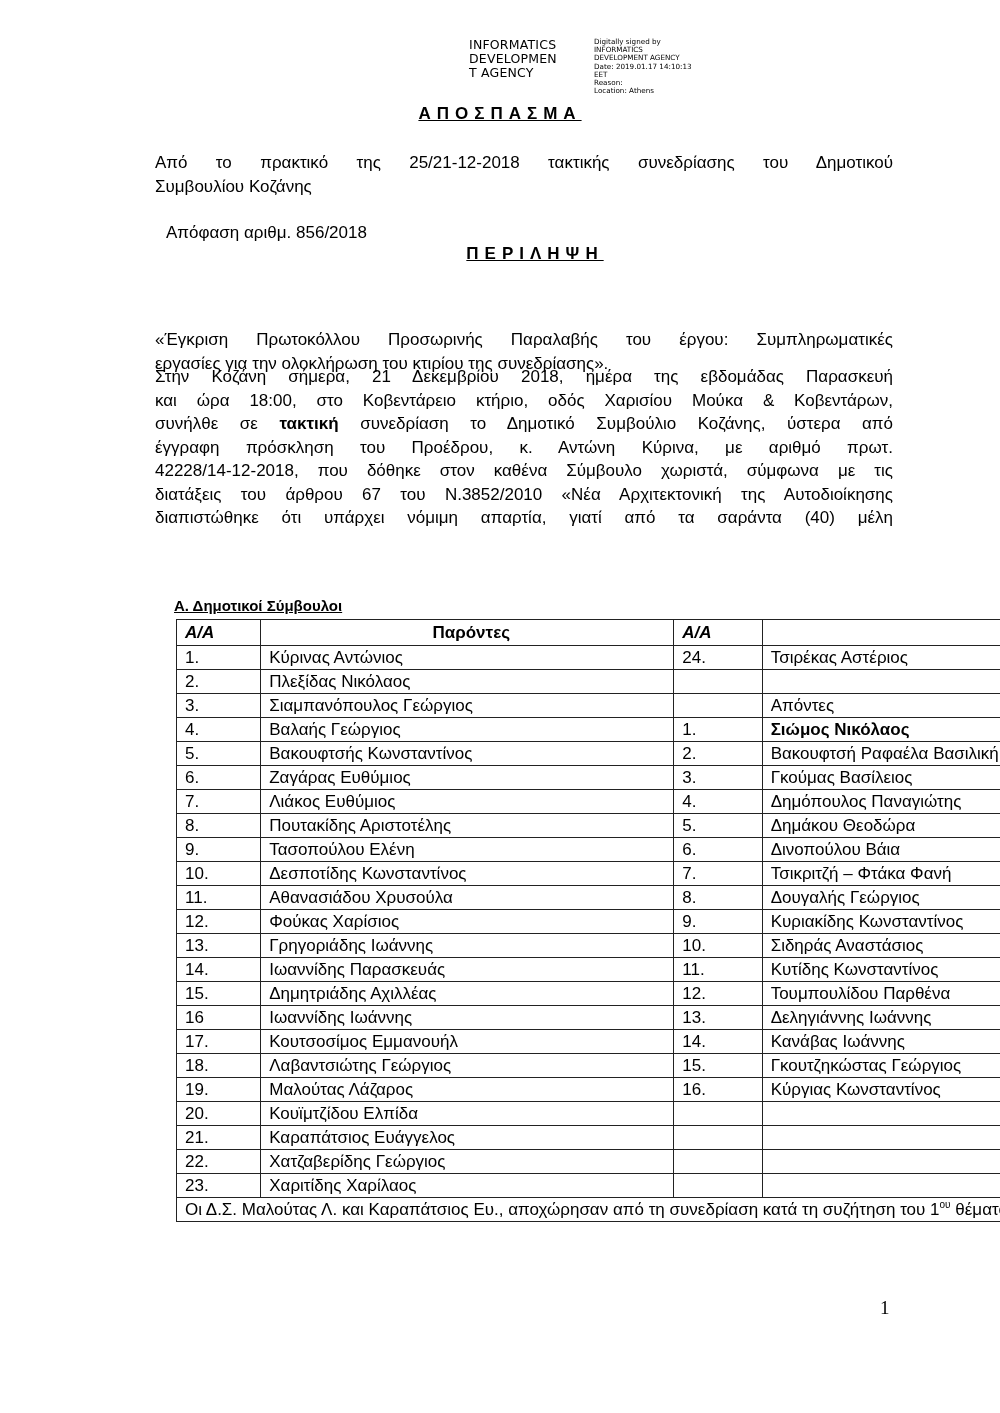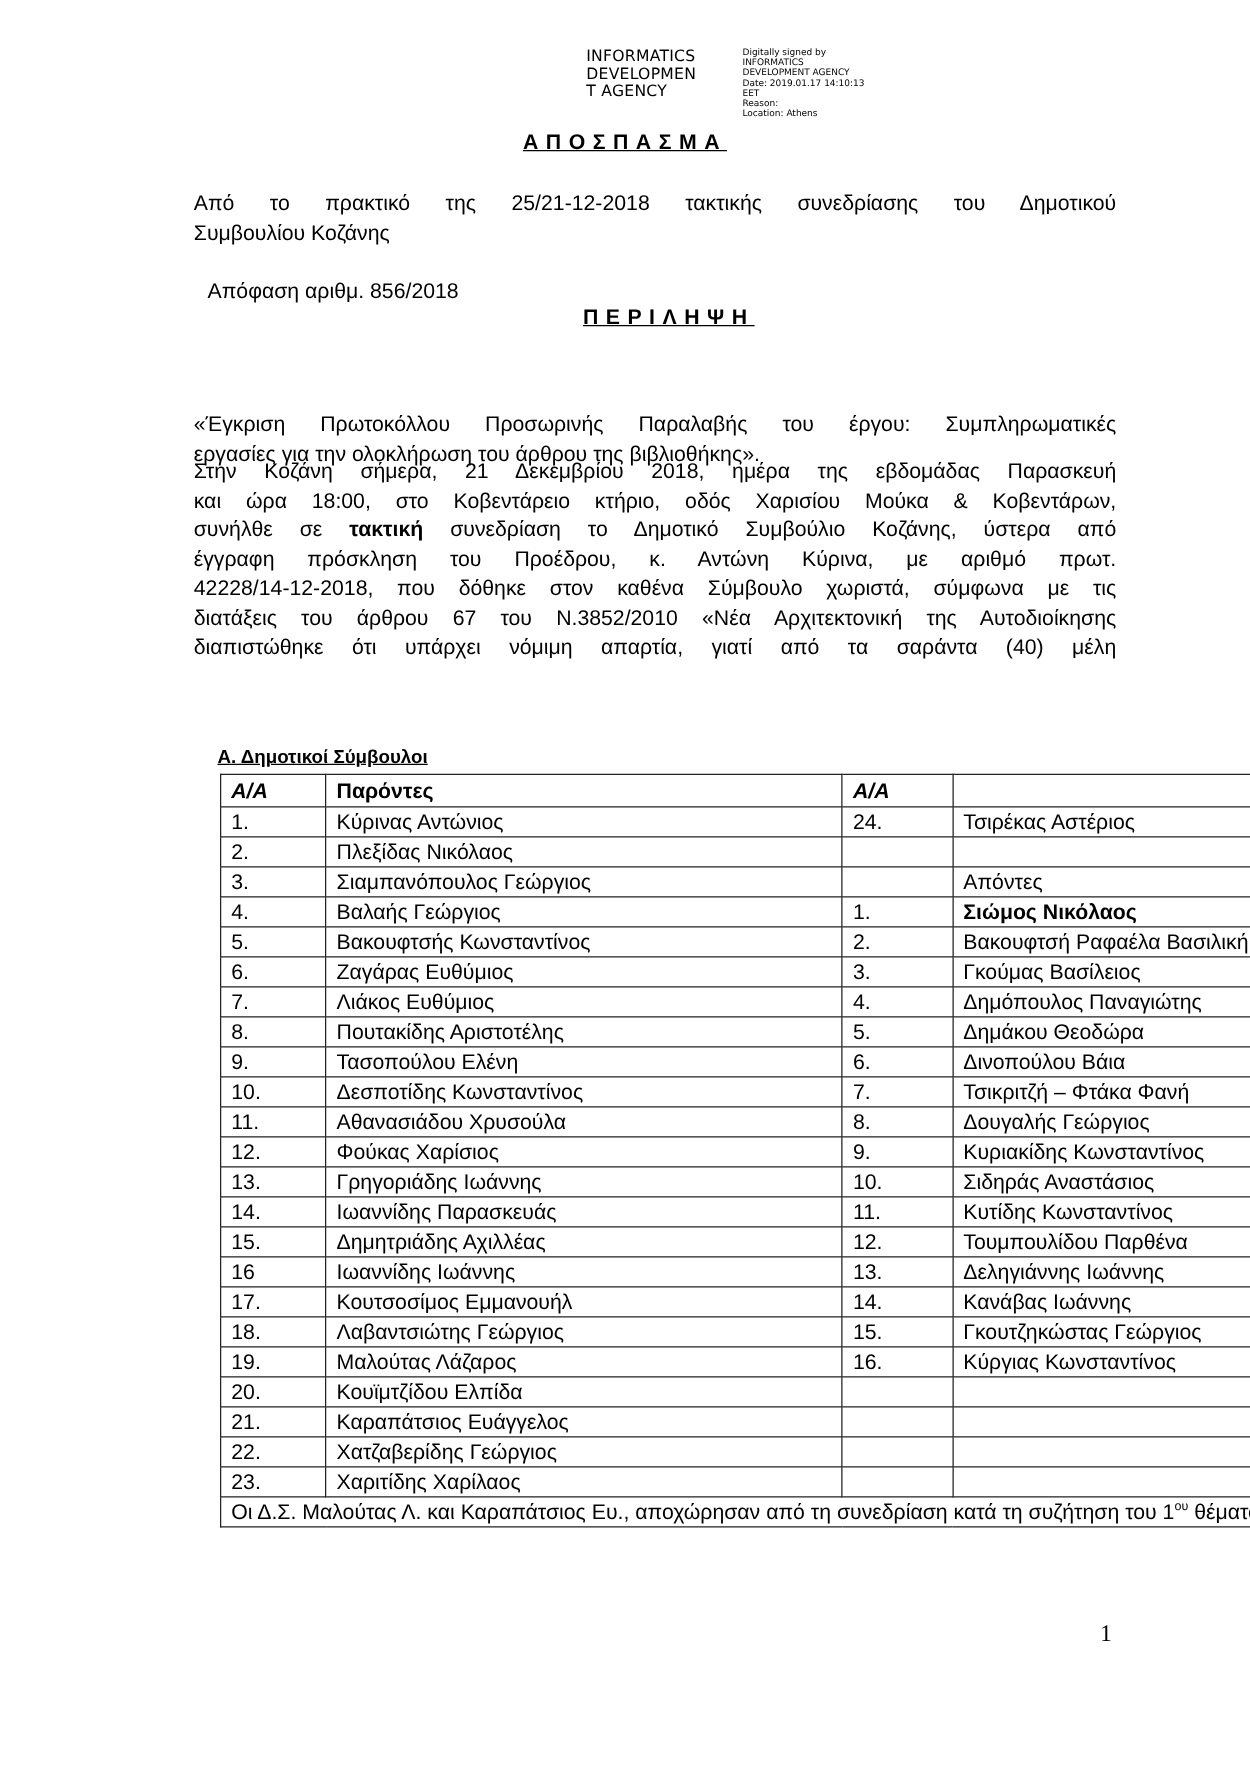--- a/index.html
+++ b/index.html
@@ -24,21 +24,21 @@
   .p-body { top: 365px; }
   .justify-line { display: block; text-align: justify; text-align-last: justify; }
   .last-line { display: block; text-align: left; }
 
   .section-heading { position: absolute; left: 174px; top: 597px; font-size: 15px; font-weight: bold; text-decoration: underline; }
 
   table.members { position: absolute; left: 176px; top: 619px; width: 758px; border-collapse: collapse; font-size: 17px; }
   table.members td, table.members th { border: 1px solid #222; padding: 0 0 0 8px; height: 23px; line-height: 23px; text-align: left; white-space: nowrap; }
   table.members th { font-weight: bold; height: 25px; }
   table.members th.aa { font-style: italic; }
-  table.members th.center { }
+  table.members th.center { text-align: center; }
   col.c1 { width: 62px; } col.c2 { width: 304px; } col.c3 { width: 65px; } col.c4 { width: 327px; }
   td.bold { font-weight: bold; }
   td.note { white-space: normal; line-height: 23px; padding: 0 6px 0 6px; text-align: justify; height: 46px; }
   sup { font-size: 10px; line-height: 0; vertical-align: 7px; }
 
   .page-number { position: absolute; left: 880px; top: 1297px; font-family: "Liberation Serif", serif; font-size: 19px; }
 </style>
 </head>
 <body>
 
@@ -67,21 +67,21 @@
     <span class="justify-line">Από το πρακτικό της 25/21-12-2018 τακτικής συνεδρίασης του Δημοτικού</span>
     <span class="last-line l2">Συμβουλίου Κοζάνης</span>
   </div>
 
   <div class="para p-decision">Απόφαση αριθμ. 856/2018</div>
 
   <div class="title t2">ΠΕΡΙΛΗΨΗ</div>
 
   <div class="para p-summary">
     <span class="justify-line">«Έγκριση Πρωτοκόλλου  Προσωρινής Παραλαβής του έργου: Συμπληρωματικές</span>
-    <span class="last-line">εργασίες για την ολοκλήρωση του άρθρου της βιβλιοθήκης».</span>
+    <span class="last-line">εργασίες για την ολοκλήρωση του κτιρίου της συνεδρίασης».</span>
   </div>
 
   <div class="para p-body">
     <span class="justify-line"> Στην Κοζάνη σήμερα, 21 Δεκεμβρίου 2018, ημέρα της  εβδομάδας Παρασκευή</span>
     <span class="justify-line">και ώρα 18:00, στο Κοβεντάρειο κτήριο, οδός Χαρισίου Μούκα &amp; Κοβεντάρων,</span>
     <span class="justify-line"><span>συνήλθε σε </span><b>τακτική</b><span> συνεδρίαση το Δημοτικό Συμβούλιο Κοζάνης, ύστερα από</span></span>
     <span class="justify-line">έγγραφη πρόσκληση του Προέδρου, κ. Αντώνη Κύρινα, με αριθμό πρωτ.</span>
     <span class="justify-line">42228/14-12-2018, που δόθηκε στον καθένα Σύμβουλο χωριστά, σύμφωνα με τις</span>
     <span class="justify-line">διατάξεις του άρθρου 67 του Ν.3852/2010 «Νέα Αρχιτεκτονική της Αυτοδιοίκησης</span>
     <span class="justify-line">διαπιστώθηκε ότι υπάρχει νόμιμη απαρτία, γιατί από τα σαράντα (40) μέλη</span>

